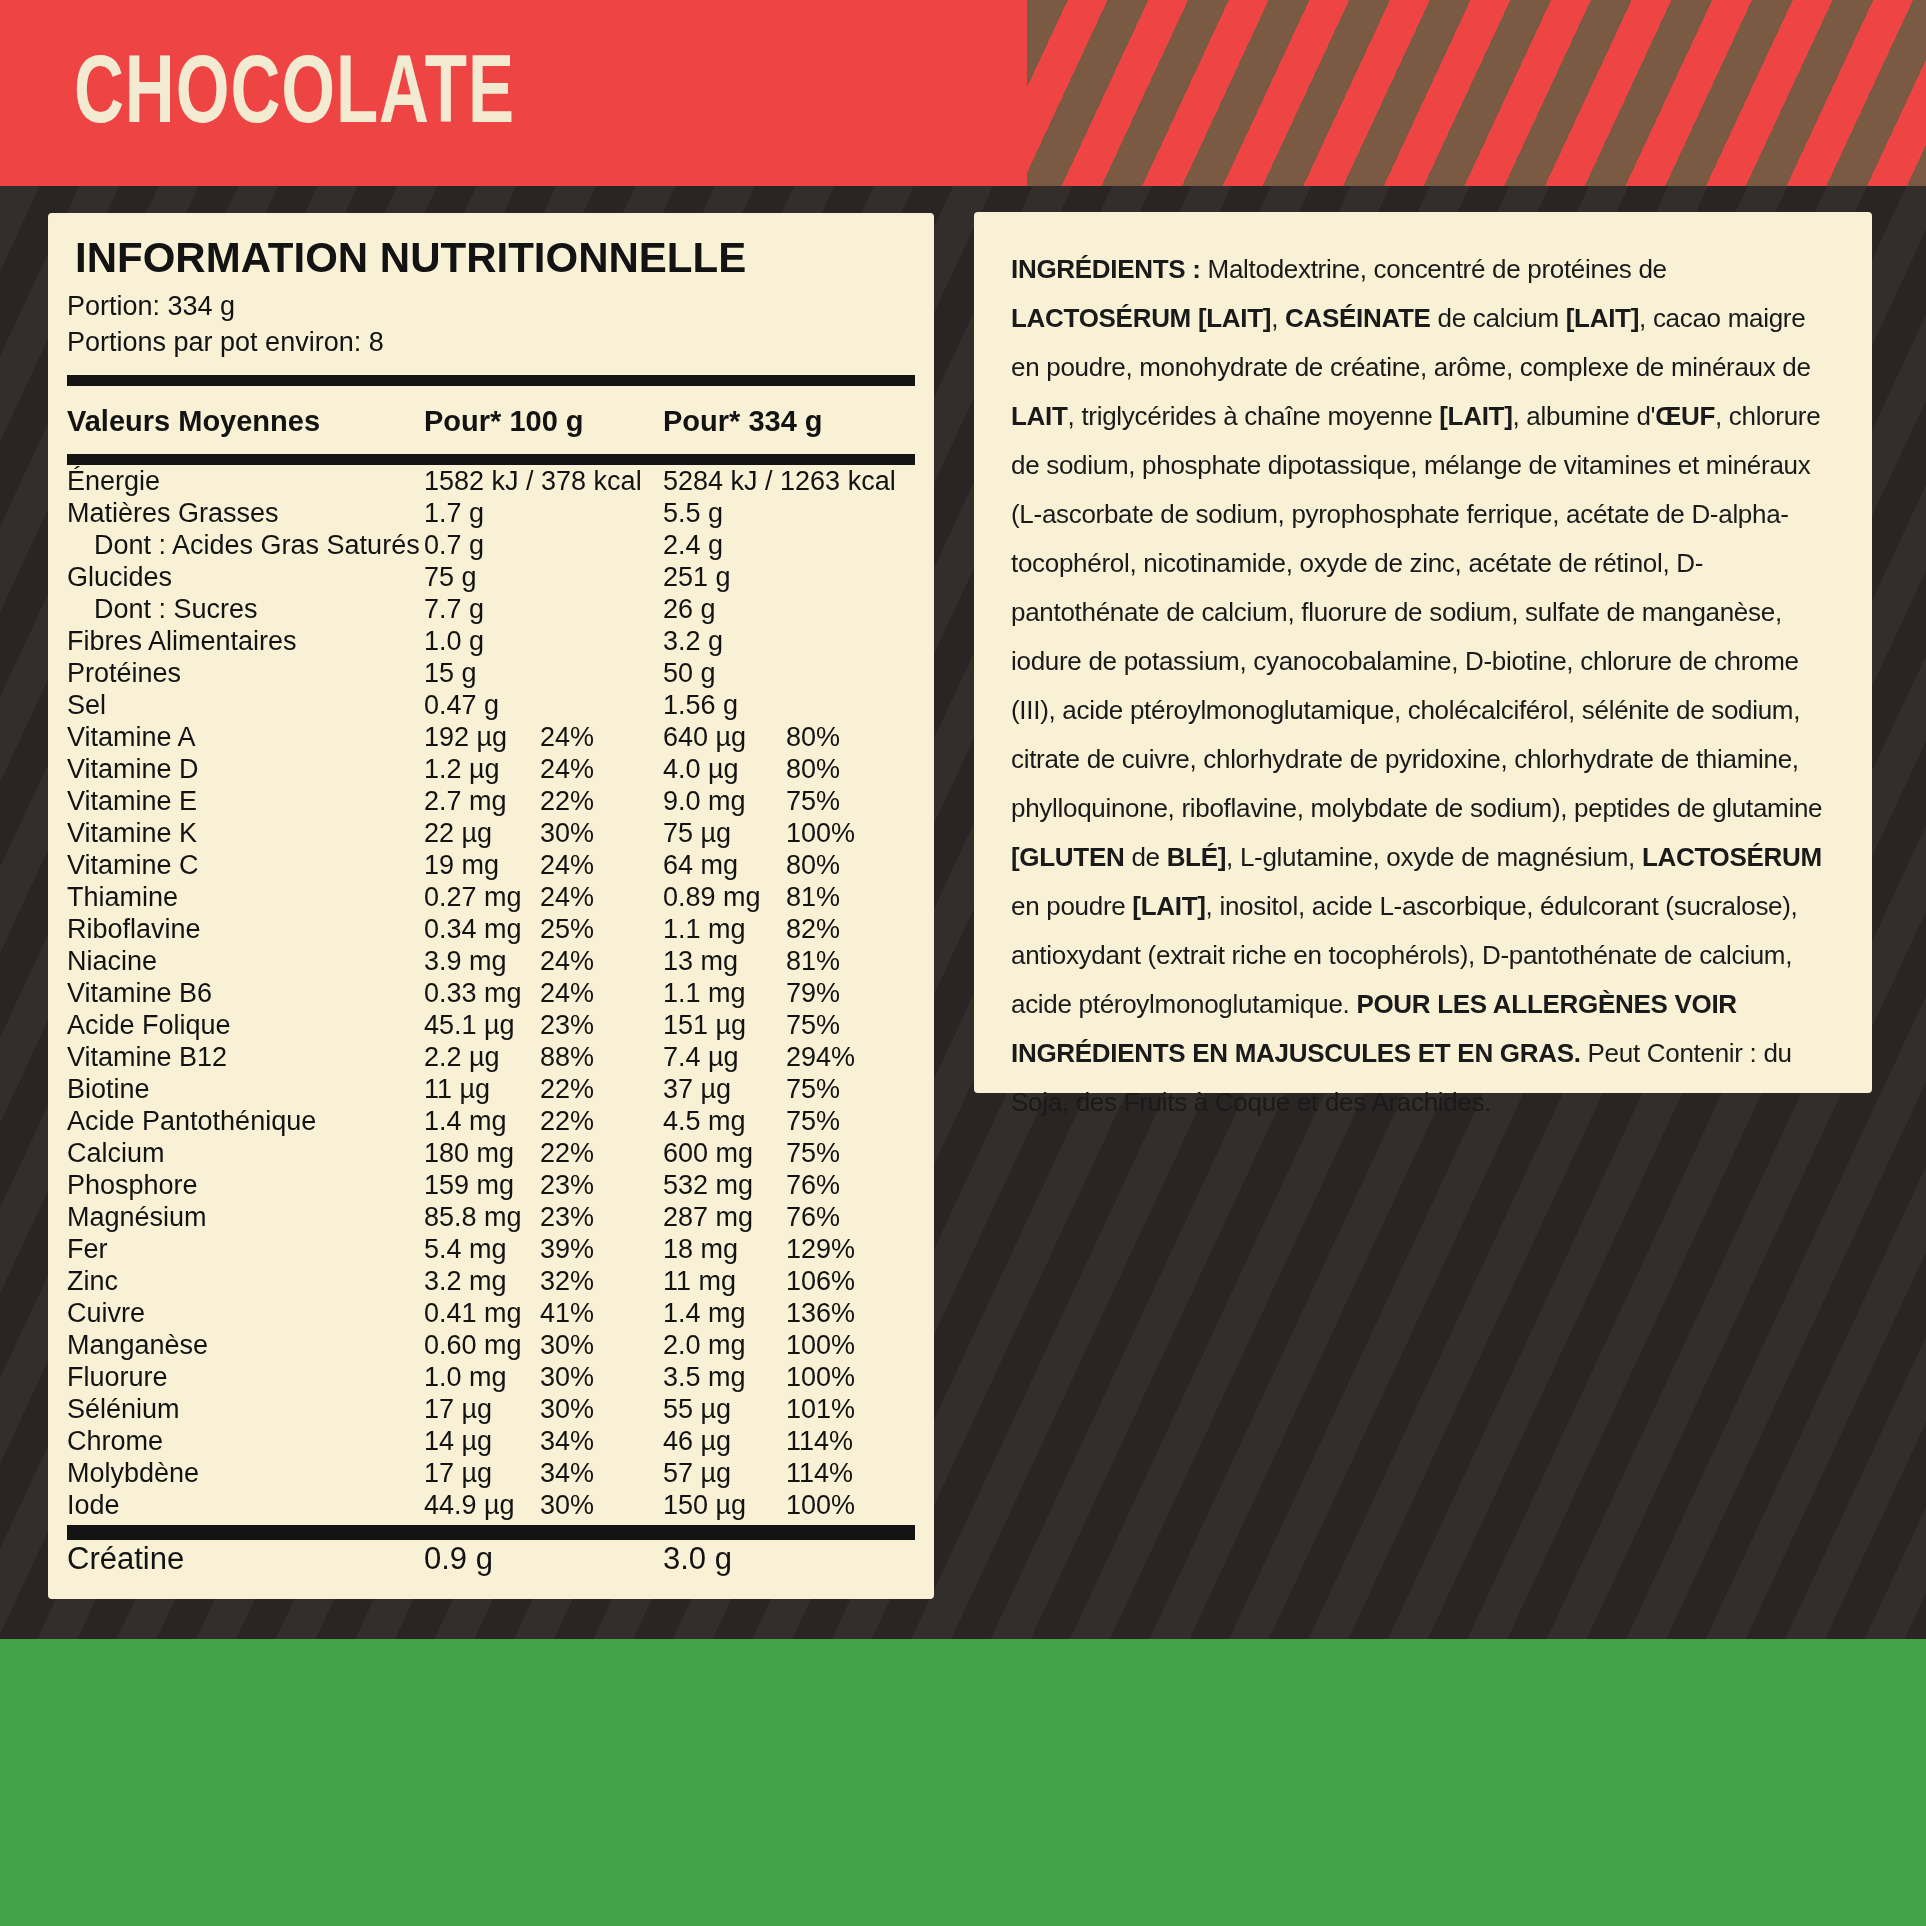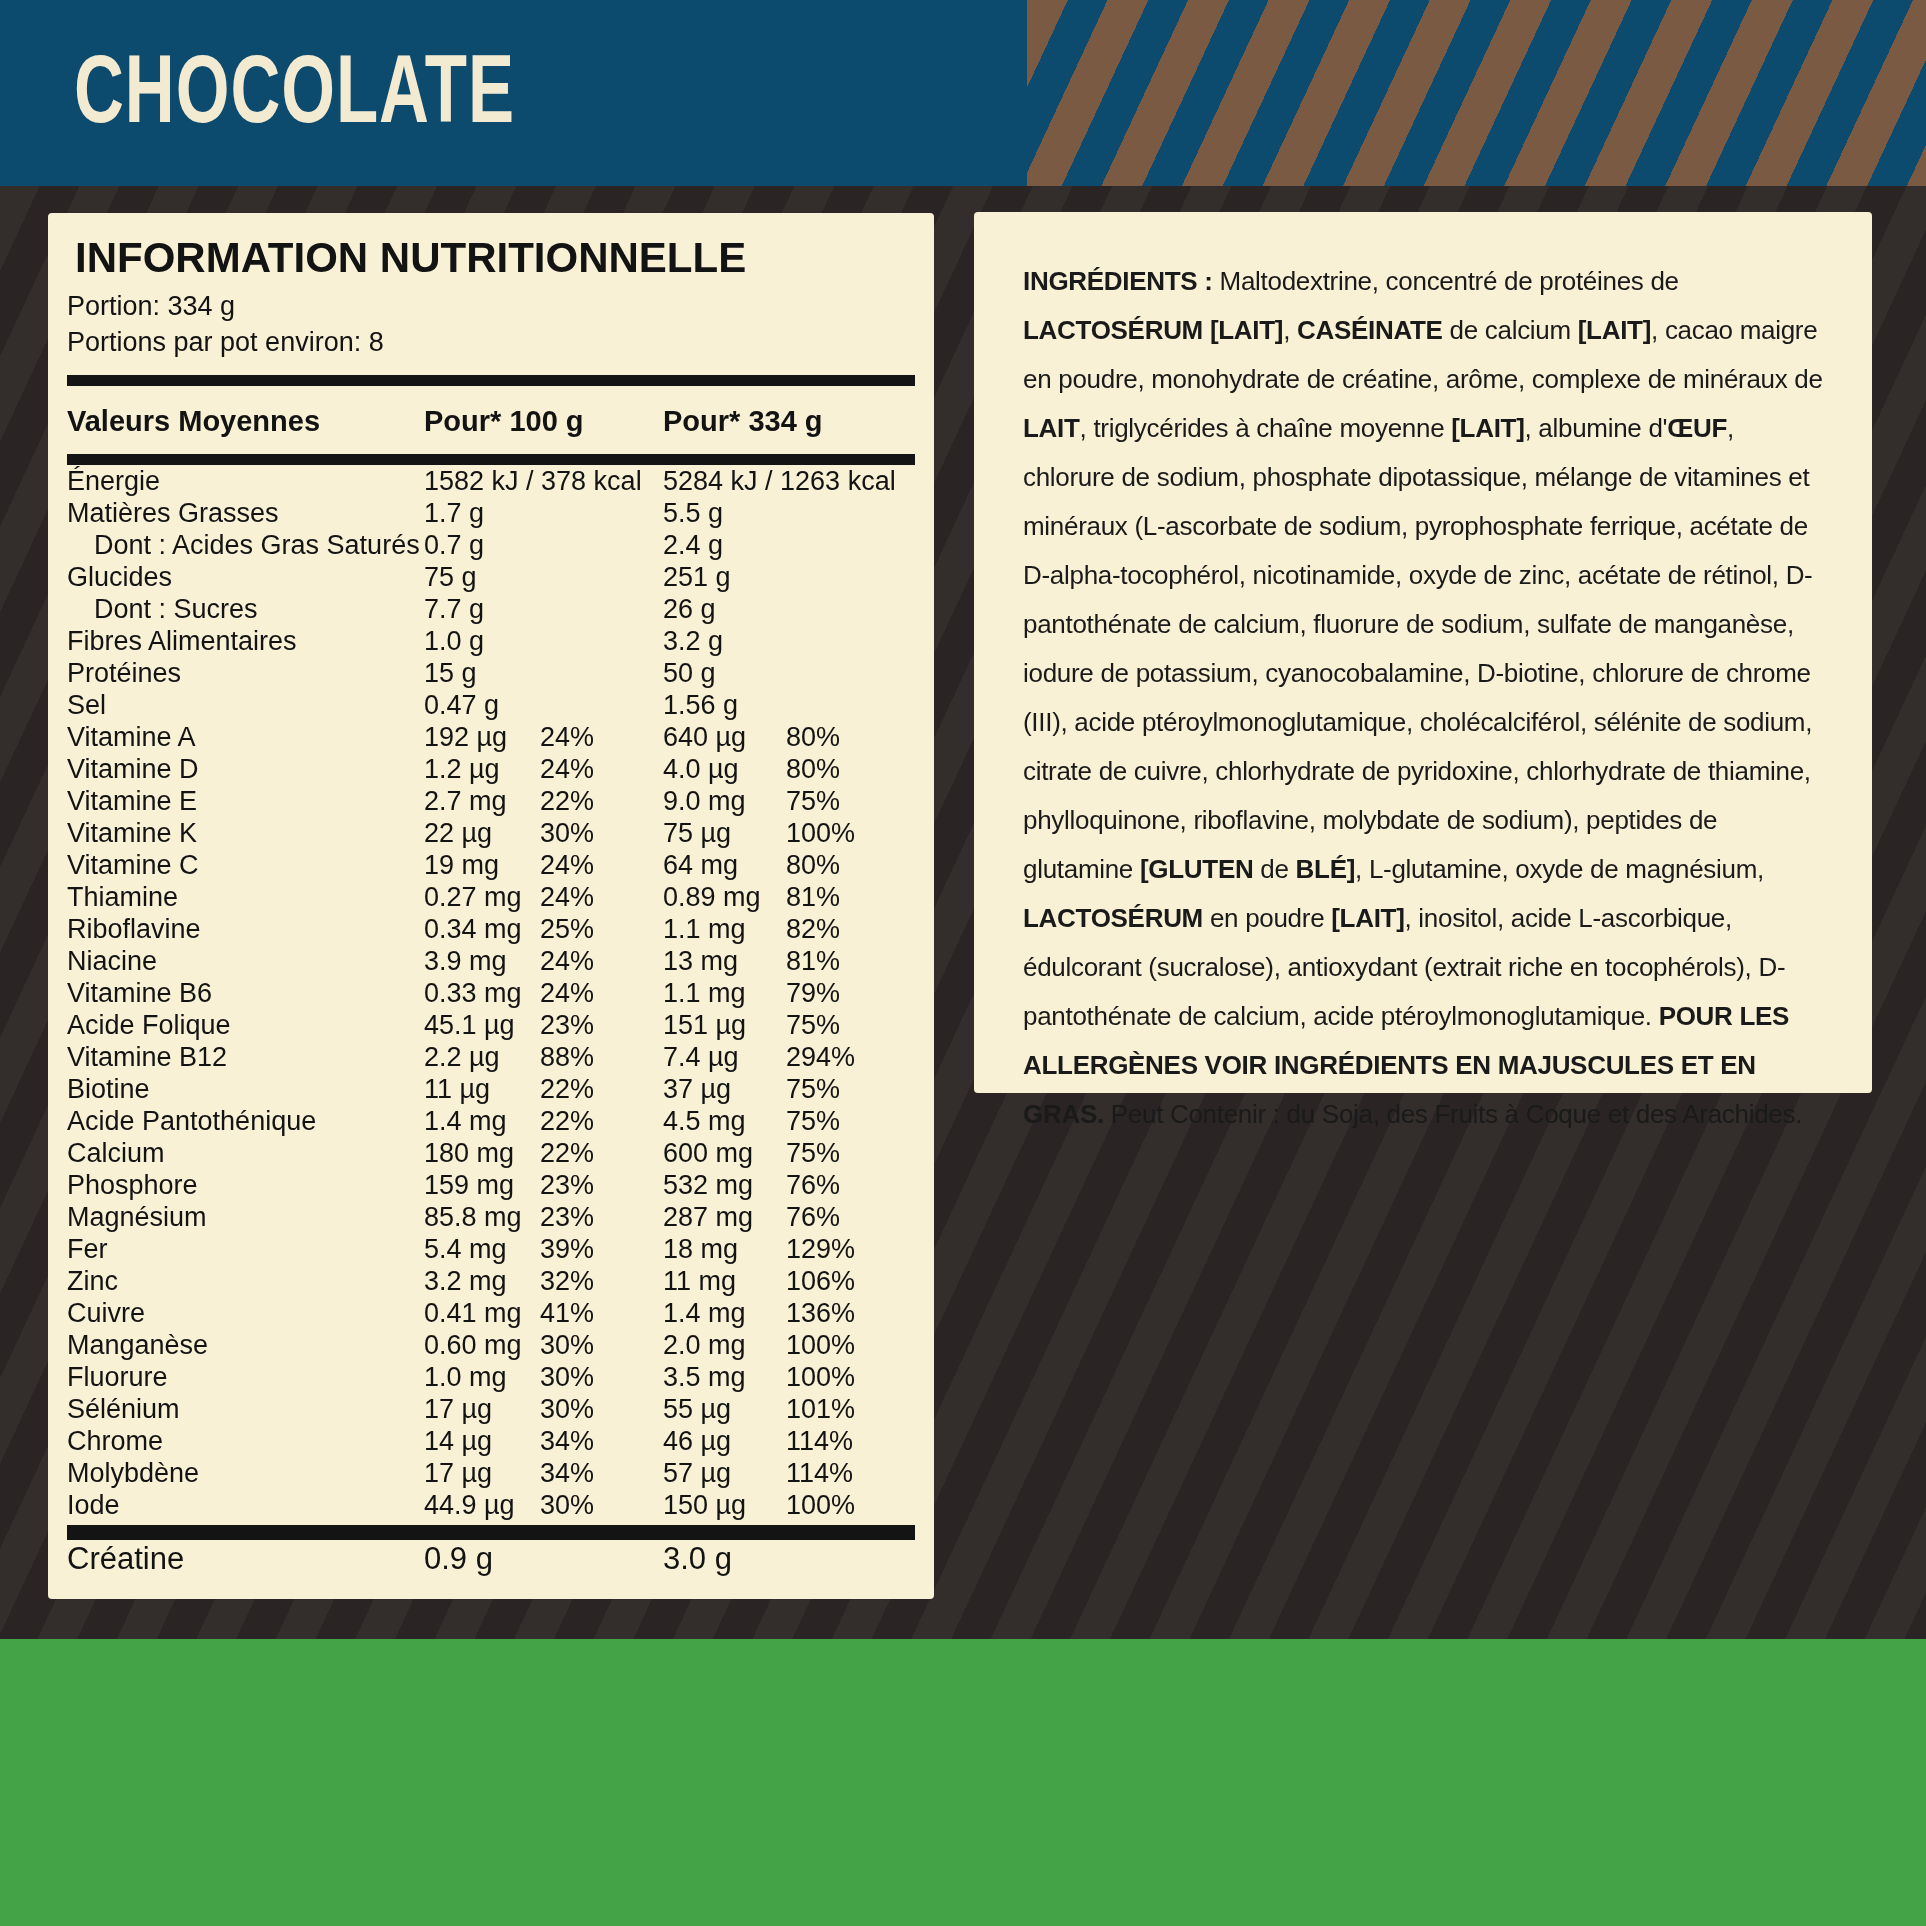--- a/index.html
+++ b/index.html
@@ -5,21 +5,21 @@
   html,body{margin:0;padding:0;}
   body{
     width:1926px;height:1926px;position:relative;overflow:hidden;
     background:#2a2524;
     font-family:"Liberation Sans", sans-serif;
     -webkit-font-smoothing:antialiased;
   }
   
   .banner{
     position:absolute;left:0;top:0;width:1926px;height:186px;
-    background:#0c4a6e;overflow:hidden;
+    background:#ef4444;overflow:hidden;
   }
   .banner-stripes{
     position:absolute;top:0;bottom:0;left:1027px;right:0;
     background:repeating-linear-gradient(115deg,#7a5a43 0 37px,rgba(0,0,0,0) 37px 73px);
   }
   .banner-title{
     position:absolute;left:74px;top:50%;
     transform:translateY(-54%) scaleX(0.72);
     transform-origin:left center;
     font-size:96px;font-weight:700;letter-spacing:1.3px;
@@ -66,21 +66,21 @@
     grid-template-columns:357px 239px 1fr;
     font-weight:700;font-size:29px;line-height:33px;margin-top:19px;
   }
   .rows .grid-row{font-size:27px;line-height:32px;}
   .grid-row span{white-space:nowrap;}
   .grid-row.indent span:first-child{padding-left:27px;}
   .footnote-row{font-size:27px;line-height:41px;}
   .extra-rows .grid-row{font-size:31px;line-height:37px;}
   
   .ingredients-text{
-    margin:12px;font-size:26px;line-height:49px;letter-spacing:-0.3px;
+    margin:0;font-size:26px;line-height:49px;letter-spacing:-0.3px;
     color:#1a1a1a;text-align:left;
   }
   .ingredients-text b{font-weight:700;}
 </style>
 </head>
 <body>
 
 <div class="banner">
   <div class="banner-stripes"></div>
   <div class="banner-title">CHOCOLATE</div>

